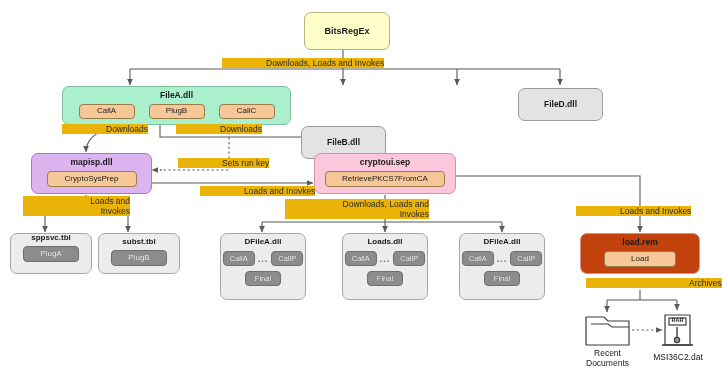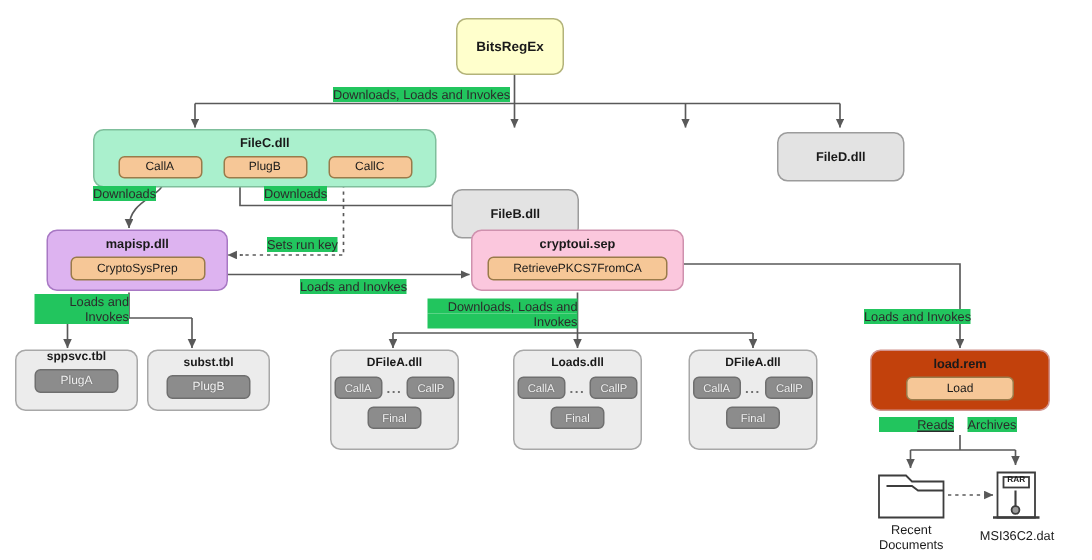--- a/index.html
+++ b/index.html
@@ -19,21 +19,21 @@
   .yellow{background:#ffffcc;border-color:#b3b37a;}
   .green {background:#aaf0cd;border-color:#7fbf9c;}
   .gray  {background:#e3e3e3;border-color:#9c9c9c;}
   .purple{background:#ddb3f0;border-color:#a878c4;}
   .pink  {background:#fbc7dd;border-color:#cf91ae;}
   .salmon{background:#c2410c;border-color:#d2938e;}
   .orange{background:#f6c797;}
   .lightgray{background:#ececec;border-color:#a8a8a8;}
 
   .lbl{position:absolute;font-size:8.5px;line-height:10px;color:#2b2b2b;
-       background:#22c55e;white-space:pre;}
+       background:#eab308;white-space:pre;padding-left:44px;}
   .lbl.r{text-align:right;}
 
   .icon-cap{position:absolute;font-size:8.5px;line-height:10px;
             text-align:center;color:#1a1a1a;white-space:pre;}
   .dots{font-size:9px;font-weight:bold;color:#6f6f6f;letter-spacing:1px;}
 </style>
 </head>
 <body>
 
 <div id="stage">
@@ -96,26 +96,26 @@
 
     <g stroke="#3d3d3d" stroke-width="1.2" fill="#ffffff">
       <path d="M665,315 L690,315 L690,345 L665,345 Z"></path>
       <rect x="669" y="318" width="17" height="7" fill="#ffffff"></rect>
       <path d="M677,327 L677,338" stroke-width="1.4"></path>
       <circle cx="677" cy="340" r="2.6" fill="#9a9a9a"></circle>
       <path d="M662,345 L693,345" stroke-width="1.6"></path>
     </g>
   </svg>
 
-  <div class="node yellow" style="left:304px;top:12px;width:72px;height:38px;justify-content:center;">
+  <div class="node yellow" style="left:304px;top:12px;width:86px;height:38px;justify-content:center;">
     <span class="ttl" style="font-size:9px;">BitsRegEx</span>
   </div>
 
   <div class="node green" style="left:62px;top:86px;width:229px;height:39px;padding-top:4px;">
-    <span class="ttl" style="font-size:8.5px;">FileC.dll</span>
+    <span class="ttl" style="font-size:8.5px;">FileA.dll</span>
     <div style="display:flex;gap:14px;margin-top:4px;">
       <span class="sub orange" style="width:56px;height:15px;font-size:8px;">CallA</span>
       <span class="sub orange" style="width:56px;height:15px;font-size:8px;">PlugB</span>
       <span class="sub orange" style="width:56px;height:15px;font-size:8px;">CallC</span>
     </div>
   </div>
 
   <div class="node gray" style="left:301px;top:88px;width:85px;height:33px;justify-content:center;margin-top:38px;">
     <span class="ttl" style="font-size:8.5px;">FileB.dll</span>
   </div>

